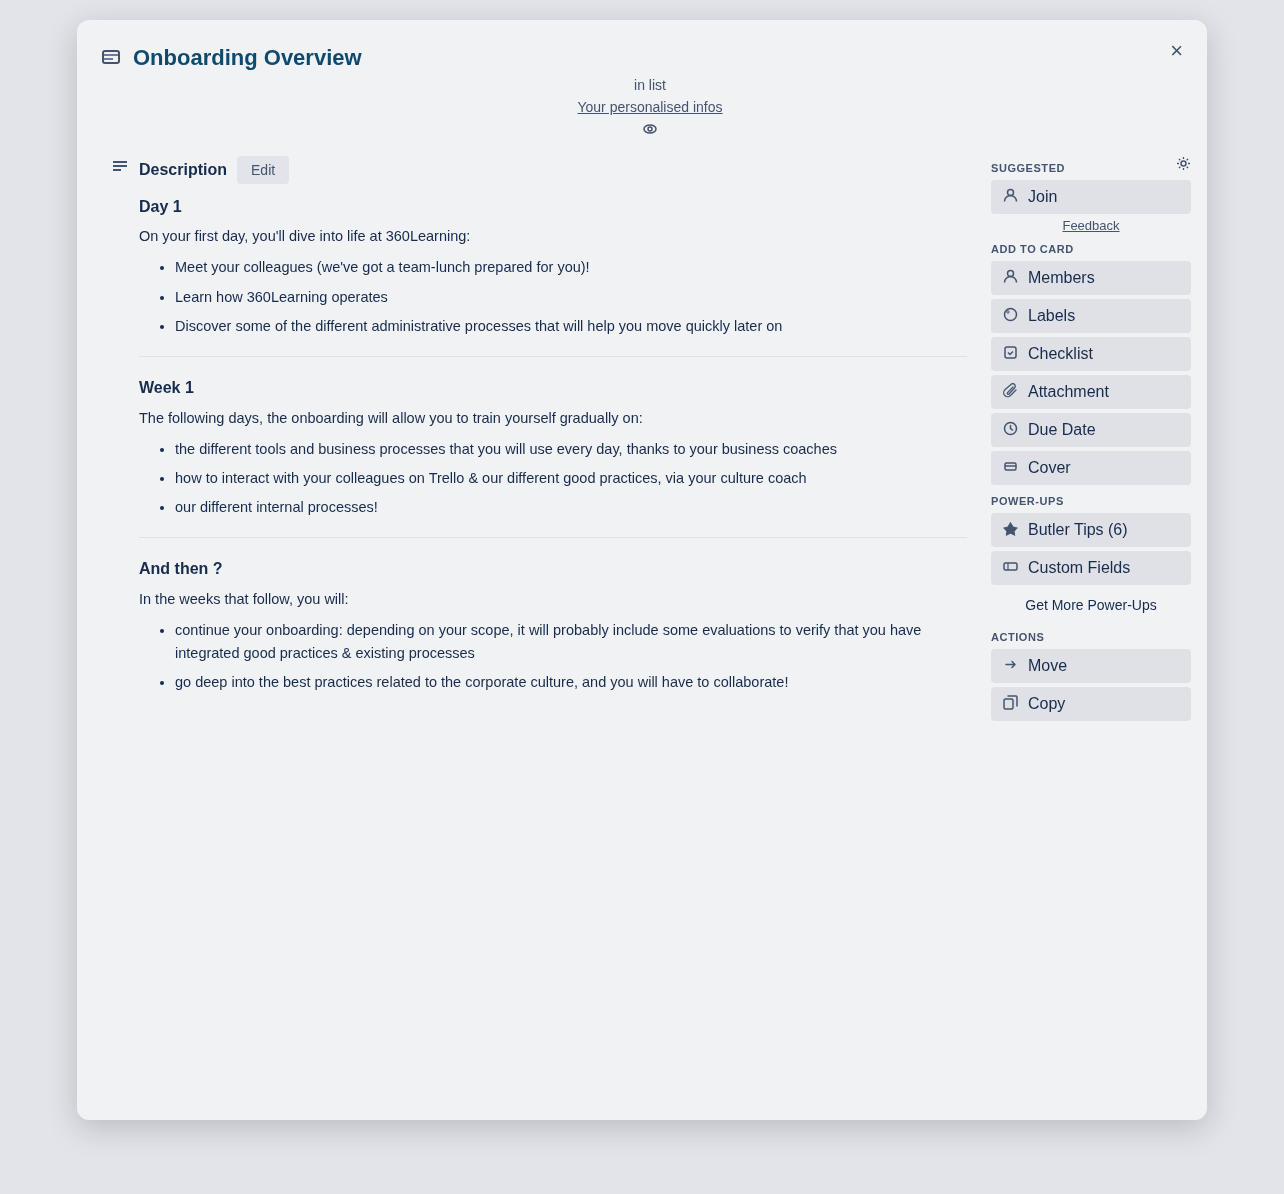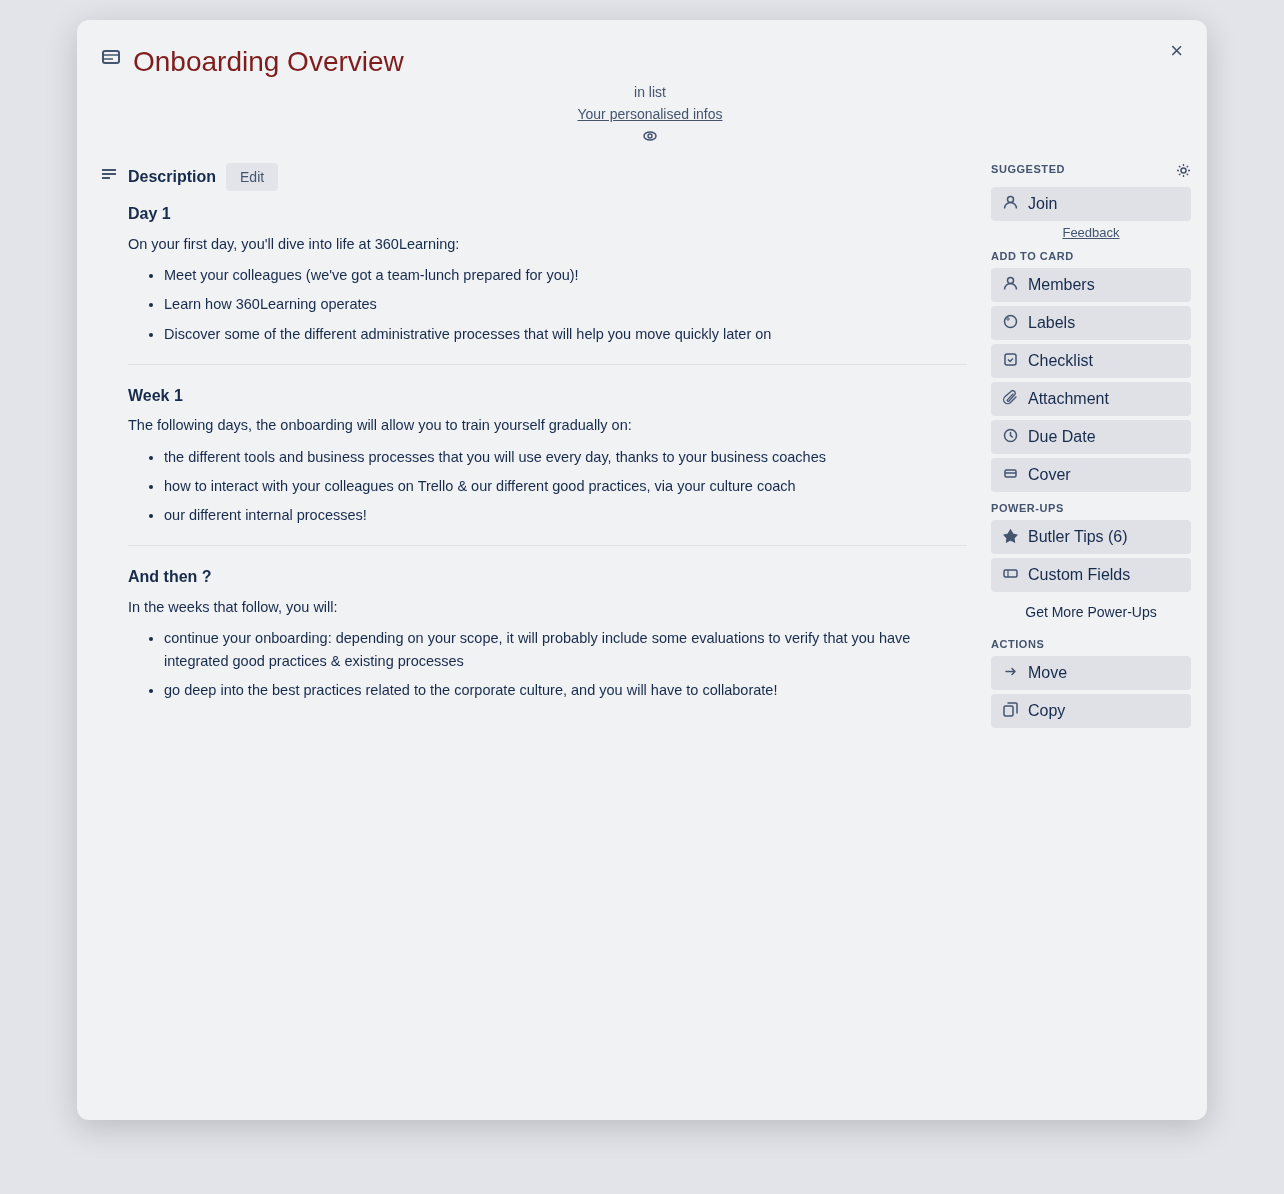--- a/index.html
+++ b/index.html
@@ -33,23 +33,23 @@
     .modal-header-icon {
       font-size: 20px;
       color: #44546f;
       margin-top: 4px;
       flex-shrink: 0;
     }
     .modal-header-content {
       flex: 1;
     }
     .modal-title {
-      font-size: 28px;
-      font-weight: 400;
-      color: #7f1d1d;
+      font-size: 22px;
+      font-weight: 700;
+      color: #0c4a6e;
       line-height: 1.3;
     }
     .modal-subtitle {
       font-size: 14px;
       color: #44546f;
       margin-top: 4px;
       display: flex;
       align-items: center;
       gap: 6px;
       flex-direction: column;
@@ -72,21 +72,21 @@
       font-size: 22px;
       color: #44546f;
       cursor: pointer;
       line-height: 1;
       padding: 4px 8px;
       border-radius: 4px;
     }
     .modal-body {
       display: flex;
       flex: 1;
-      padding: 0 16px 24px 15px;
+      padding: 0 16px 24px 26px;
       gap: 16px;
     }
     .main-content {
       flex: 1;
       padding: 0 8px;
     }
     .description-section {
       margin-top: 8px;
     }
     .section-header {
@@ -152,21 +152,21 @@
     }
     .sidebar-section-label {
       font-size: 11px;
       font-weight: 700;
       color: #44546f;
       text-transform: uppercase;
       letter-spacing: 0.05em;
       margin-bottom: 6px;
       margin-top: 10px;
       display: flex;
-      align-items: flex-start;
+      align-items: flex-end;
       justify-content: space-between;
     }
     .sidebar-section-label:first-child {
       margin-top: 0;
     }
     .gear-icon {
       font-size: 15px;
       color: #44546f;
       cursor: pointer;
     }

